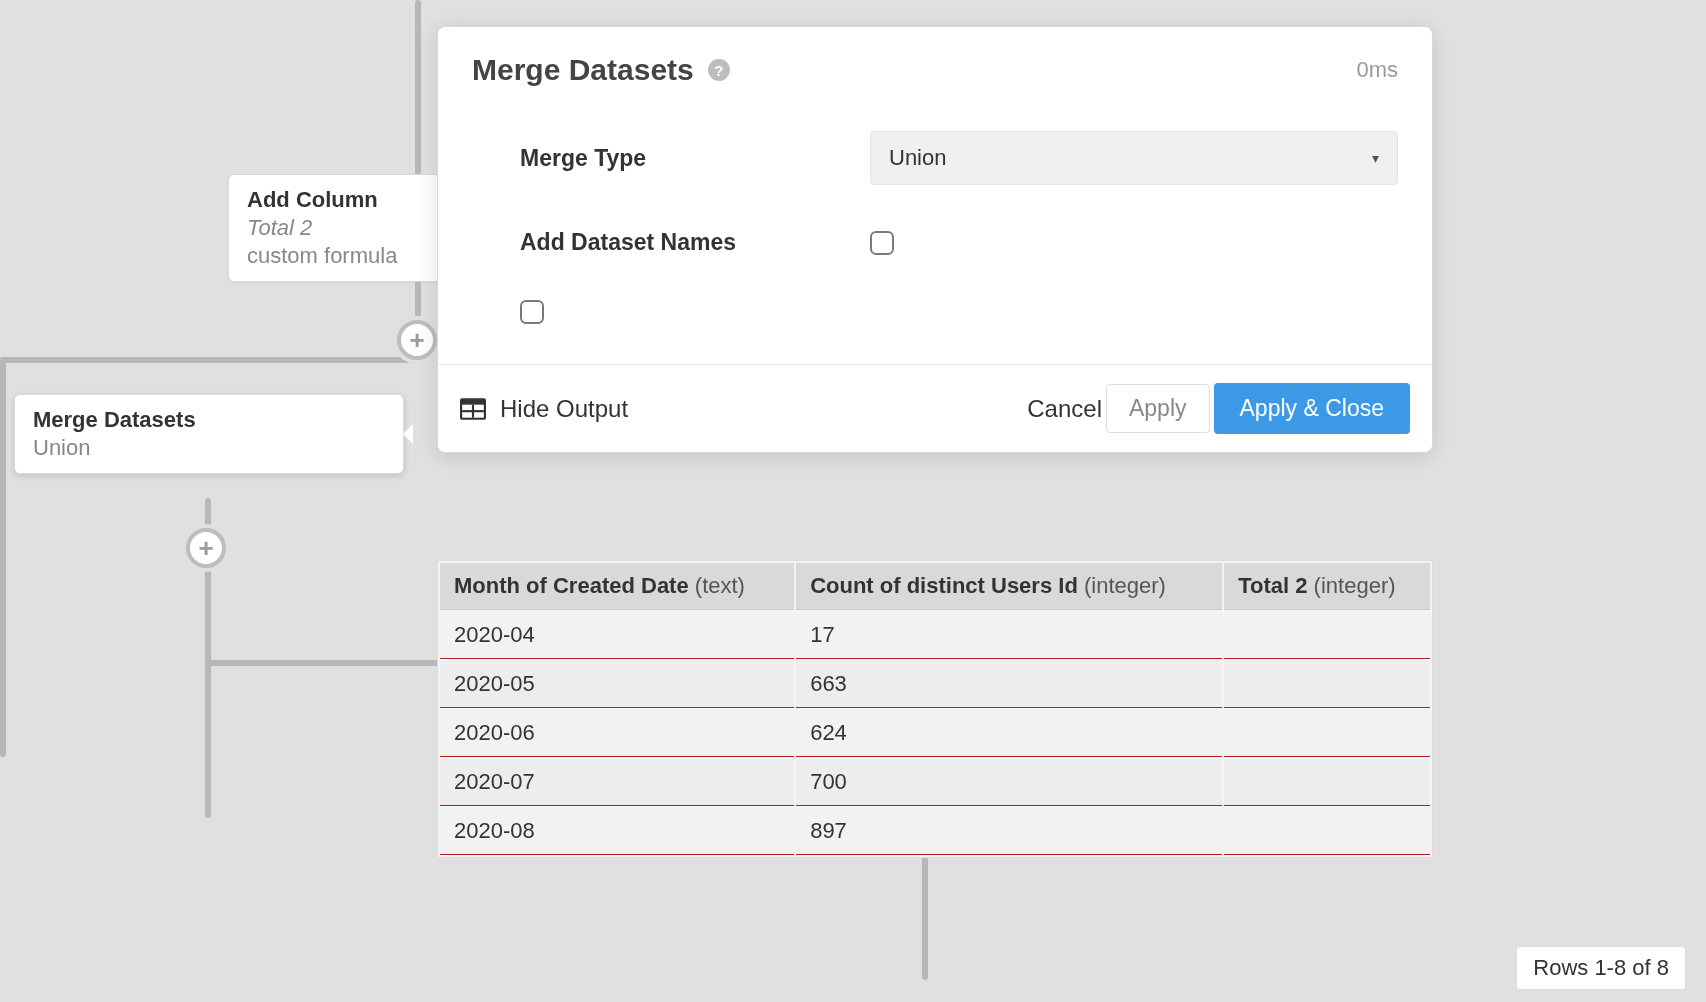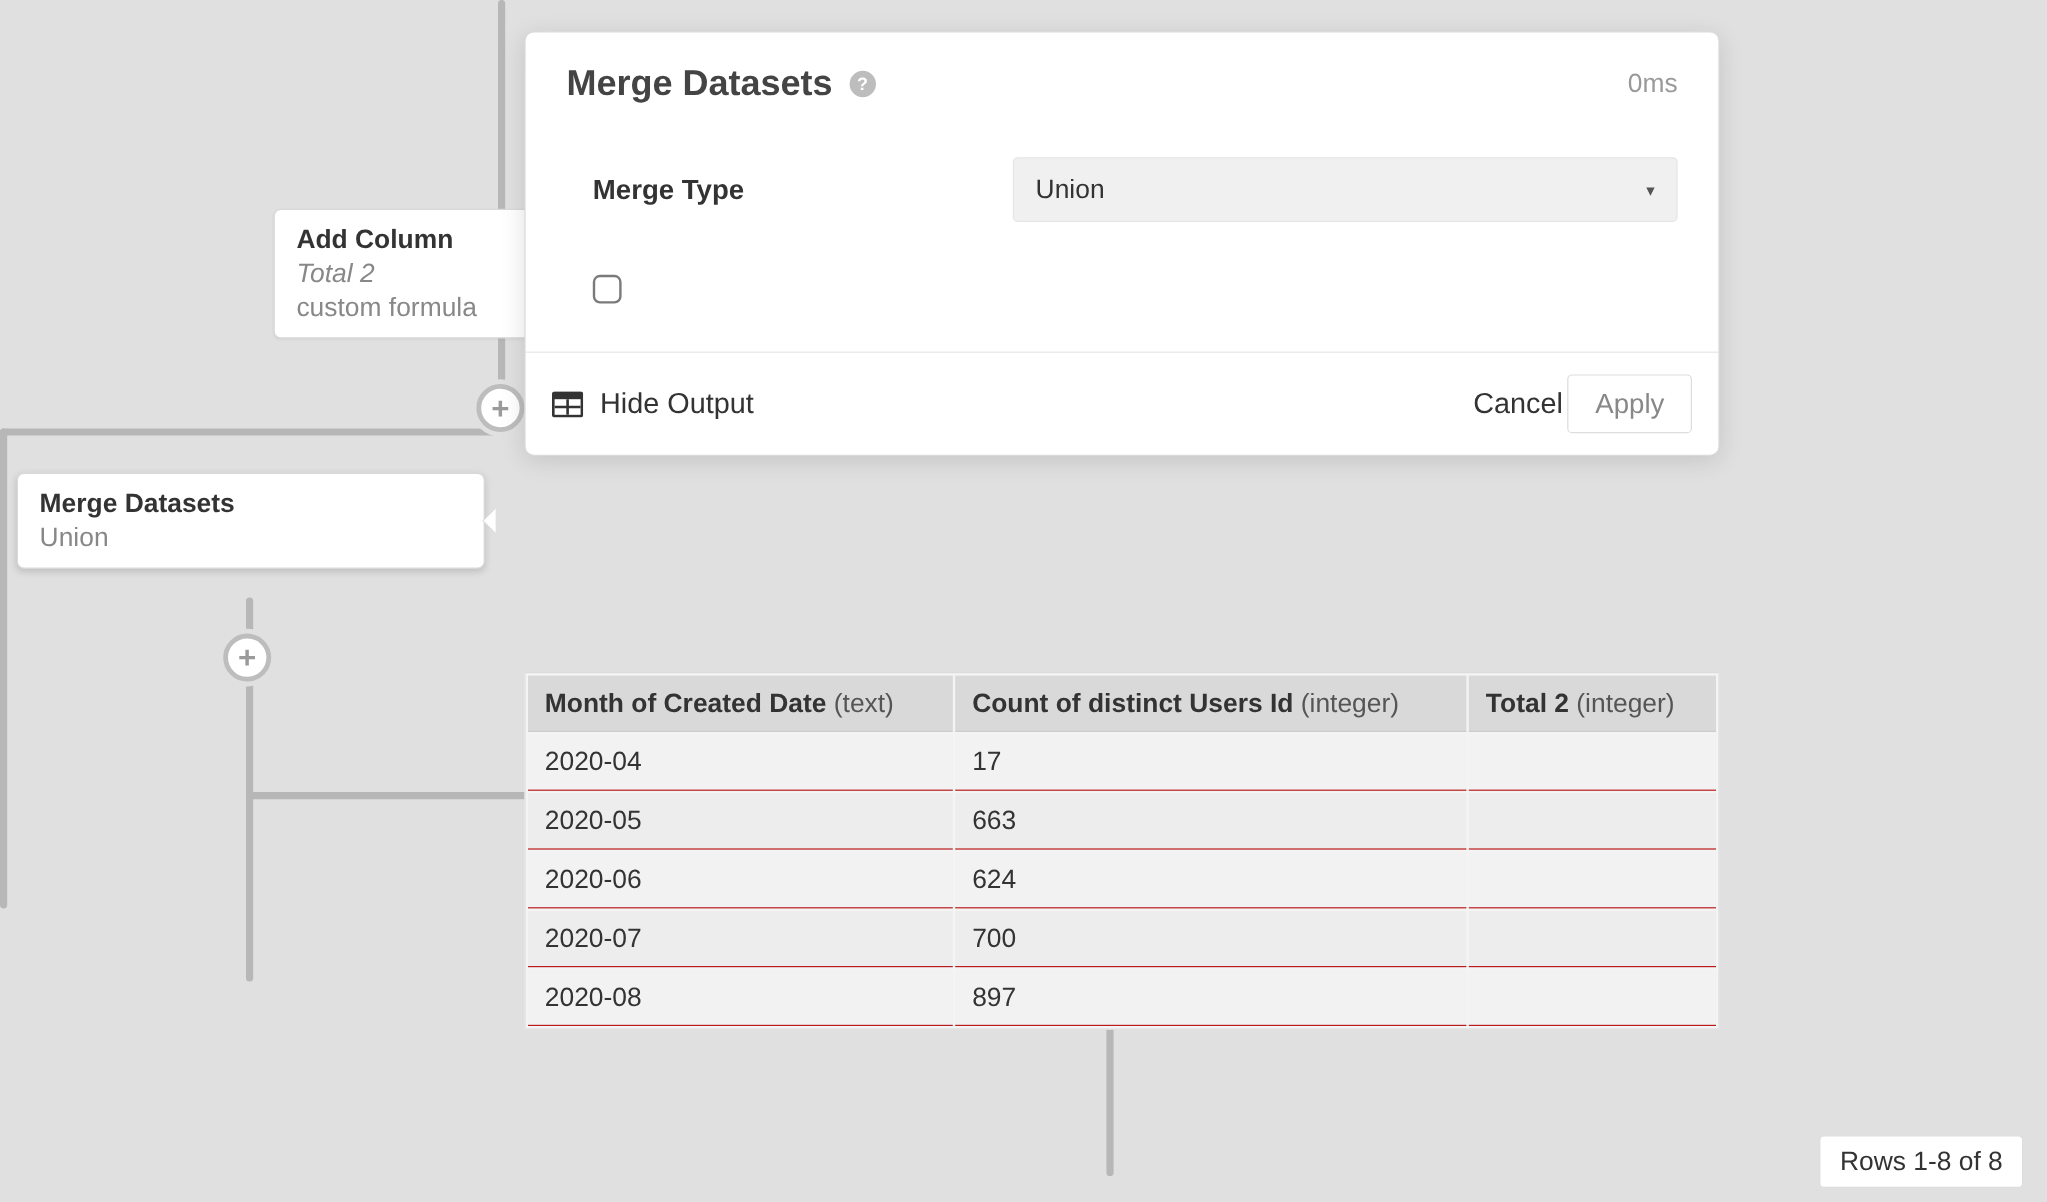--- a/index.html
+++ b/index.html
@@ -59,21 +59,21 @@
   .panel-title { display:flex; align-items:center; gap:14px; }
   .panel-title h2 { font-size:30px; font-weight:600; color:#444; }
   .help-icon {
     width:22px; height:22px; border-radius:50%;
     background:#bdbdbd; color:#fff; font-weight:700; font-size:15px;
     display:inline-flex; align-items:center; justify-content:center;
   }
   .exec-time { color:#9a9a9a; font-size:22px; }
 
   .panel-body { padding:30px 34px 40px 56px; }
-  .form-row { display:flex; align-items:center; margin-bottom:44px; }
+  .form-row { display:flex; align-items:center; margin-bottom:44px;margin-left:26px; }
   .form-row:last-child { margin-bottom:0; }
   .form-label { width:350px; font-weight:600; font-size:23px; color:#333; }
   .select {
     flex:1; height:54px; padding:0 18px;
     background:#f0f0f0; border:1px solid #e5e5e5; border-radius:4px;
     font-size:22px; color:#333;
     display:flex; align-items:center; justify-content:space-between;
   }
   .select .chev { font-size:14px; color:#555; }
   .checkbox {
@@ -160,39 +160,44 @@
     <span class="exec-time">0ms</span>
   </div>
 
   <div class="panel-body">
     <div class="form-row">
       <div class="form-label">Merge Type</div>
       <div class="select">
         <span>Union</span>
         <span class="chev">▾</span>
       </div>
+    </div>
+    <div class="form-row">
+      <div class="form-label">Add Dataset Names</div>
+      <div class="checkbox" role="checkbox" aria-checked="false"></div>
     </div>
     <div class="form-row">
       <div class="checkbox" role="checkbox" aria-checked="false"></div>
     </div>
   </div>
 
   <div class="panel-footer">
     <div class="hide-output">
       <svg class="table-icon" viewBox="0 0 24 20">
         <rect x="0" y="0" width="24" height="20" rx="2" fill="#333"></rect>
         <rect x="2" y="6" width="20" height="12" fill="#fff"></rect>
         <line x1="12" y1="6" x2="12" y2="18" stroke="#333" stroke-width="2"></line>
         <line x1="2" y1="12" x2="22" y2="12" stroke="#333" stroke-width="2"></line>
       </svg>
       <span>Hide Output</span>
     </div>
     <div class="footer-actions">
       <button class="btn-cancel">Cancel</button>
       <button class="btn-apply">Apply</button>
+      <button class="btn-apply-close">Apply &amp; Close</button>
     </div>
   </div>
 </div>
 
 <table class="output">
   <thead>
     <tr>
       <th>
         <span>Month of Created Date</span>
         <span class="type">(text)</span>

